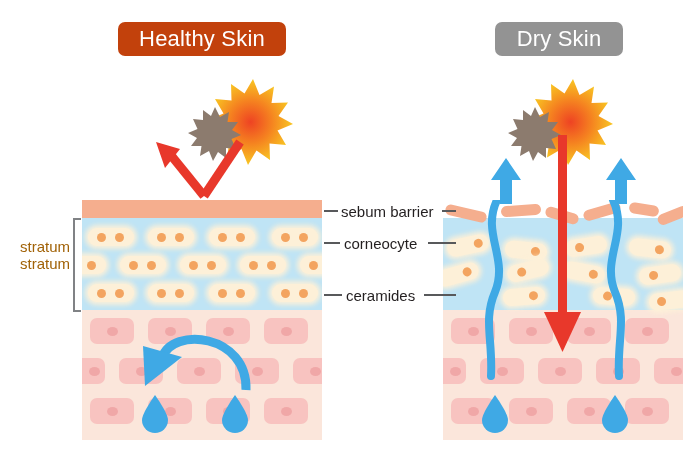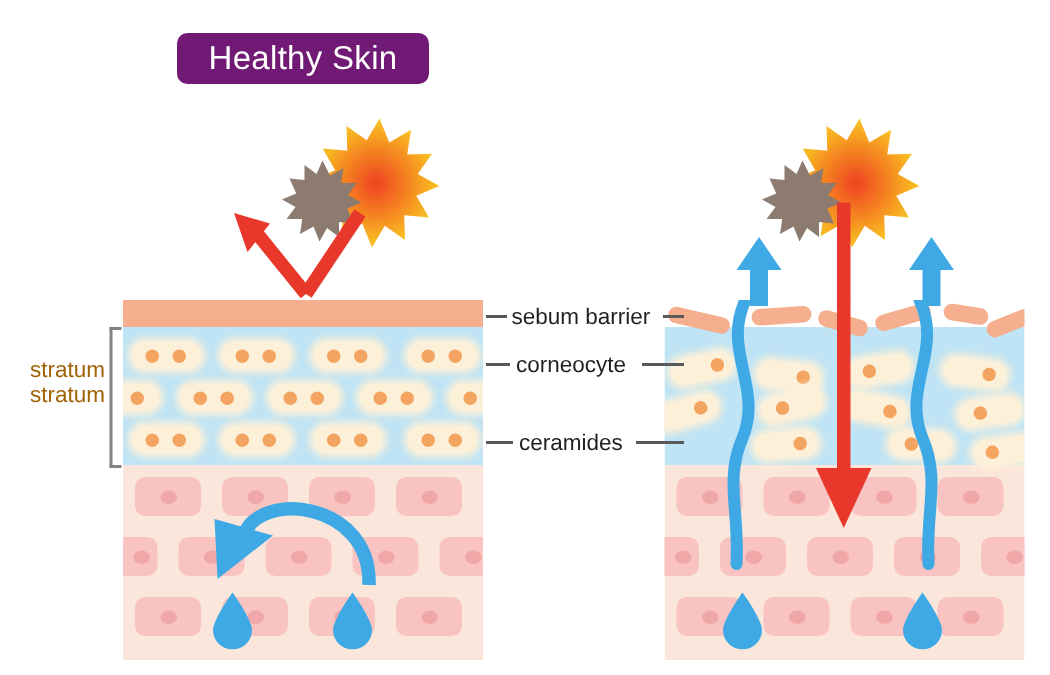--- a/index.html
+++ b/index.html
@@ -16,21 +16,21 @@
   .pill{
     position:absolute;
     border-radius:7px;
     color:#ffffff;
     font-size:22px;
     line-height:34px;
     text-align:center;
     letter-spacing:.2px;
     white-space:nowrap;
   }
-  #pill-healthy{left:118px;top:22px;width:168px;height:34px;background:#701a75;}
+  #pill-healthy{left:118px;top:22px;width:168px;height:34px;background:#c2410c;}
   #pill-dry{left:495px;top:22px;width:128px;height:34px;background:#939393;}
 
   
   .skin{position:absolute;overflow:hidden;}
   #skin-healthy{left:82px;top:200px;width:240px;height:240px;}
   #skin-dry{left:443px;top:200px;width:240px;height:240px;}
 
   .sebum{position:absolute;left:0;top:0;width:100%;height:18px;background:#F5AE8E;}
   .corneum{position:absolute;left:0;top:18px;width:100%;height:92px;background:#BFE4F5;}
   .dermis{position:absolute;left:0;top:110px;width:100%;height:130px;background:#FBE6DB;}
@@ -74,20 +74,21 @@
     font-size:15px;color:#a16207;text-align:right;line-height:17px;
   }
   .brk{position:absolute;background:#808285;}
 </style>
 </head>
 <body>
 
 <div class="stage">
 
   <div class="pill" id="pill-healthy">Healthy Skin</div>
+  <div class="pill" id="pill-dry">Dry Skin</div>
 
   <svg class="deco" style="left:185px;top:75px;" width="120" height="130">
     <defs>
       <radialGradient id="sunGradA" cx="50%" cy="50%" r="55%">
         <stop offset="0%" stop-color="#EE4323"></stop>
         <stop offset="45%" stop-color="#F58220"></stop>
         <stop offset="100%" stop-color="#F9D423"></stop>
       </radialGradient>
     </defs>
 

